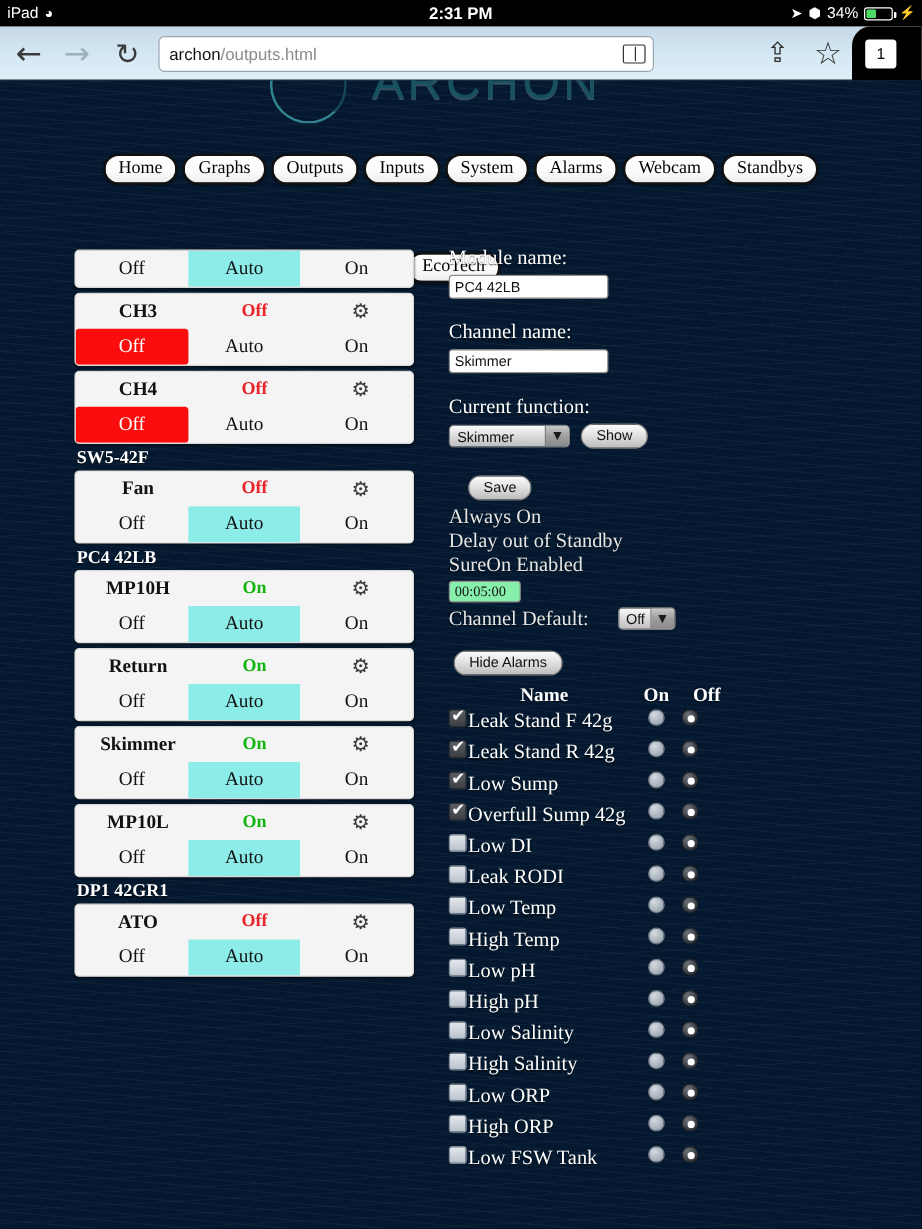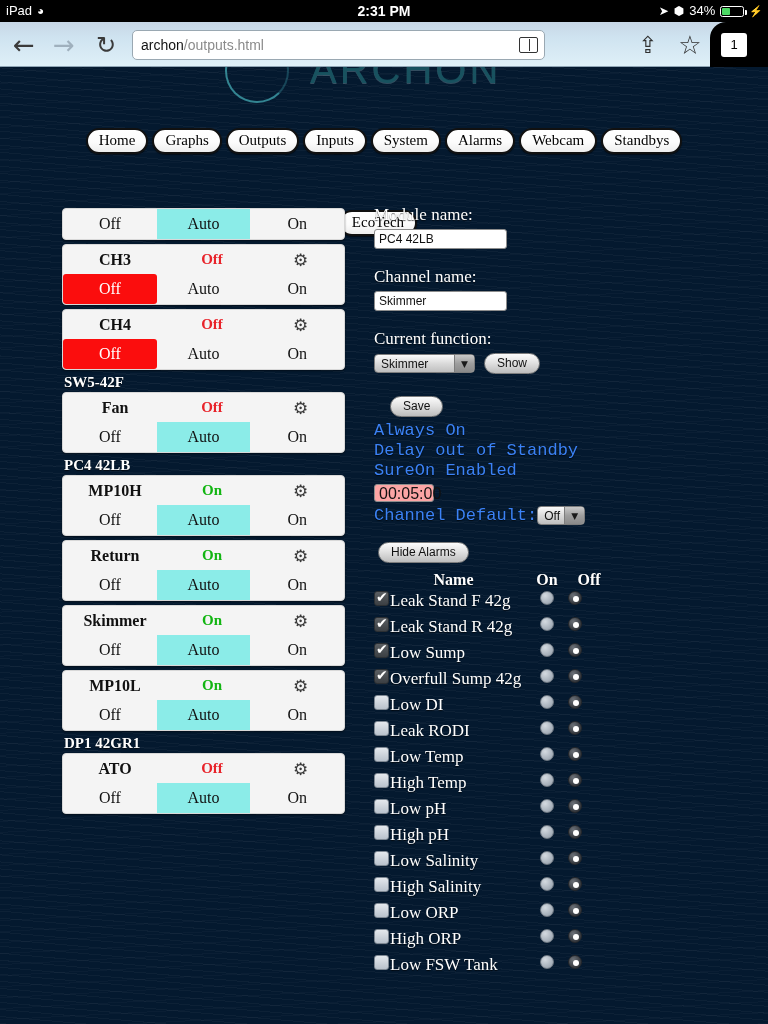--- a/index.html
+++ b/index.html
@@ -214,32 +214,32 @@
     font-family: "DejaVu Sans", sans-serif;
   }
   .gray-btn {
     display:inline-block;
     padding: 2px 12px 3px;
     background: linear-gradient(to bottom, #fcfcfc 0%, #e2e2e2 45%, #bdbdbd 100%);
     border: 1px solid #7d7d7d; border-radius: 11px;
     font-family: "Liberation Sans", sans-serif; font-size: 12px; color: #111;
   }
   .status-line {
-    font-family: Liberation Mono, monospace;
-    font-size: 17px; color: #3b82f6;
+    font-family: Liberation Serif, serif;
+    font-size: 17px; color: #e5e5e5;
     text-shadow: 0 1px 1px rgba(0,0,0,0.65);
     line-height: 1.17;
   }
   #delay-input {
     width: 60px; height: 18px; margin: 3px 0 4px;
-    background:#fca5a5; border:1px solid #8d8d8d; border-radius:3px;
-    font-family: Liberation Sans, sans-serif; font-size: 16px; color:#111;
+    background:#86efac; border:1px solid #8d8d8d; border-radius:3px;
+    font-family: Liberation Serif, serif; font-size: 12px; color:#111;
     padding: 0 4px; line-height: 17px;
   }
-  #channel-default-row { display:flex; align-items:center; gap: 0; margin-top: 2px; }
+  #channel-default-row { display:flex; align-items:center; gap: 24px; margin-top: 2px; }
 
   
   #alarms-section { margin-top: 16px; }
   #alarm-header {
     display:flex; align-items:baseline;
     font-family:"Liberation Serif", serif; font-weight:bold; font-size:16px; color:#fff;
     text-shadow: 0 1px 1px rgba(0,0,0,0.65);
     margin-bottom: 2px;
     gap: 14px;
   }

